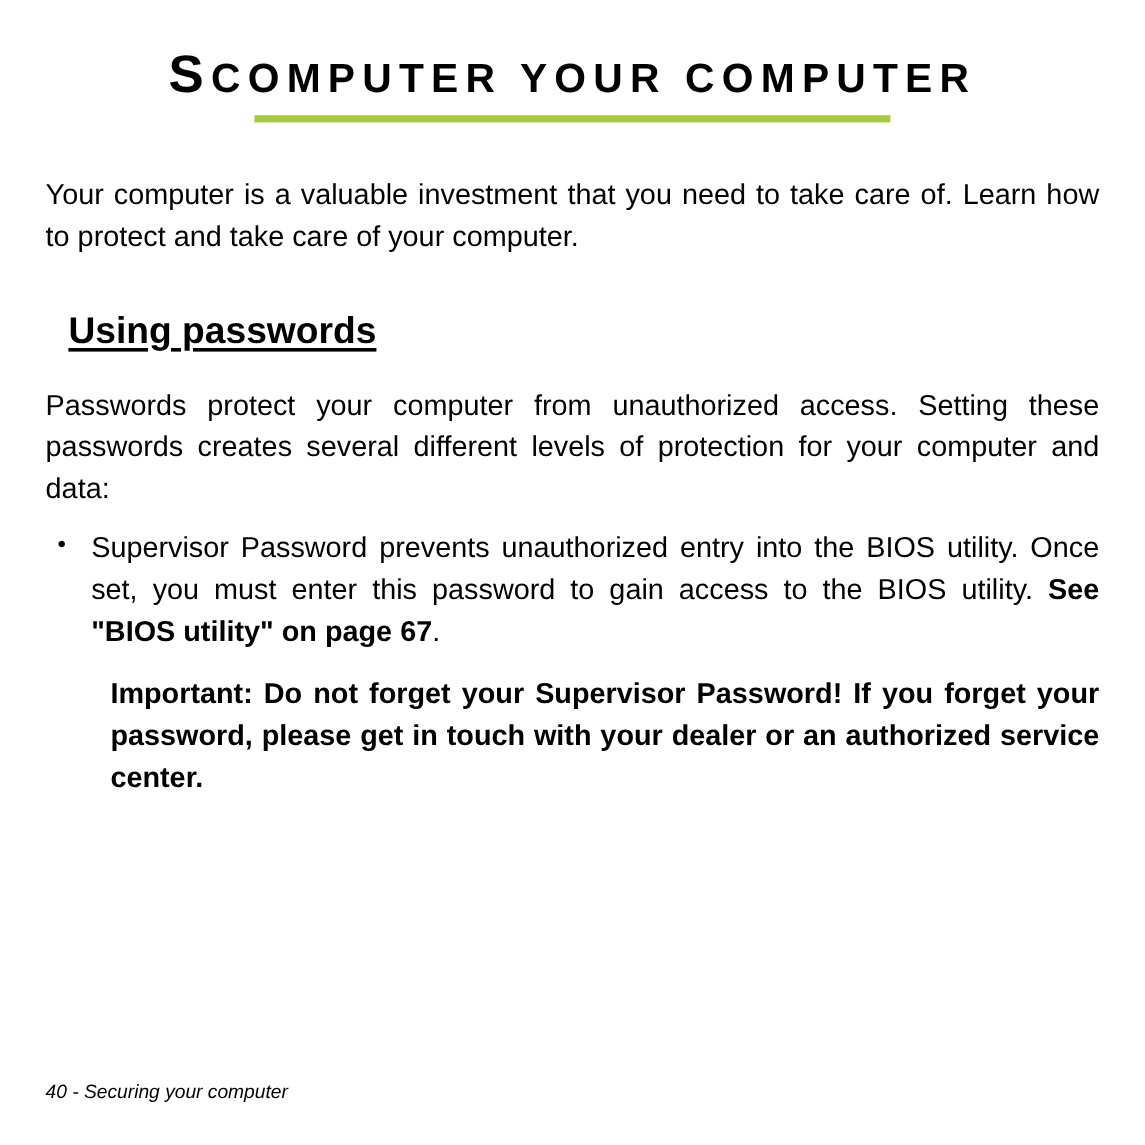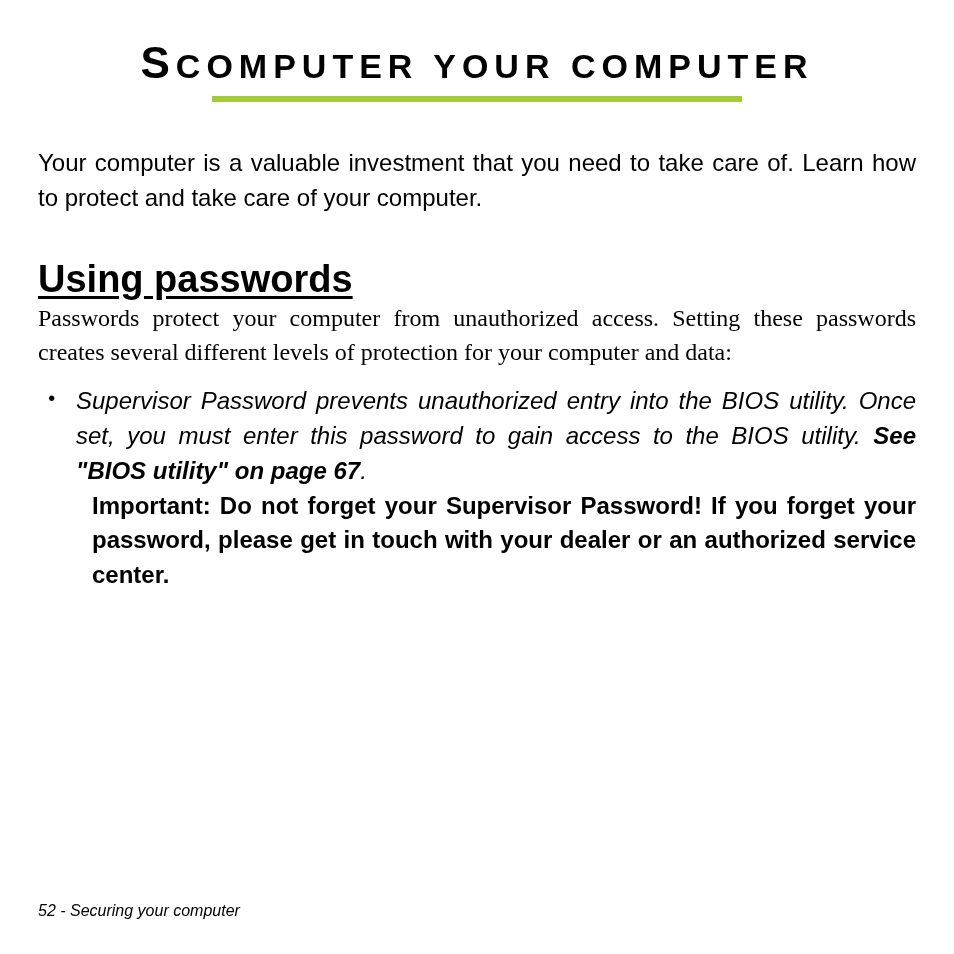--- a/index.html
+++ b/index.html
@@ -36,56 +36,56 @@
     }
     .intro {
       margin-top: 44px;
       font-size: 24px;
       line-height: 1.45;
       text-align: justify;
       text-justify: inter-word;
     }
     .section-heading {
       margin-top: 42px;
-      font-size: 38px;
+      font-size: 31px;
       font-weight: bold;
       text-decoration: underline;
       text-underline-offset: 4px;
+      margin-left: 19px;
     }
     .section-intro {
-      margin-top: 0;
+      margin-top: 28px;
       font-size: 24px;
       line-height: 1.45;
       text-align: justify;
-      font-family: Liberation Serif, serif;
     }
     ul.bullets {
       list-style: none;
       margin-top: 14px;
-      font-style: italic;
     }
     ul.bullets > li {
       position: relative;
       padding-left: 38px;
       font-size: 24px;
       line-height: 1.45;
       text-align: justify;
       margin-top: 10px;
     }
     ul.bullets > li::before {
       content: "•";
       position: absolute;
       left: 10px;
       top: 0;
       font-size: 20px;
     }
     .xref {
       font-weight: bold;
     }
     .important-note {
+      margin-top: 18px;
       margin-left: 54px;
       font-size: 24px;
       line-height: 1.45;
       font-weight: bold;
       text-align: justify;
     }
     .footer {
       position: absolute;
       left: 38px;
       bottom: 34px;
@@ -107,13 +107,13 @@
 <p class="section-intro">Passwords protect your computer from unauthorized access. Setting these passwords creates several different levels of protection for your computer and data:</p>
 
 <ul class="bullets">
   <li>
     <span>Supervisor Password prevents unauthorized entry into the BIOS utility. Once set, you must enter this password to gain access to the BIOS utility. </span><span class="xref">See "BIOS utility" on page 67</span><span>.</span>
   </li>
 </ul>
 
 <p class="important-note">Important: Do not forget your Supervisor Password! If you forget your password, please get in touch with your dealer or an authorized service center.</p>
 
-<div class="footer">52 - Securing your computer</div>
+<div class="footer">40 - Securing your computer</div>
 
 </body></html>

